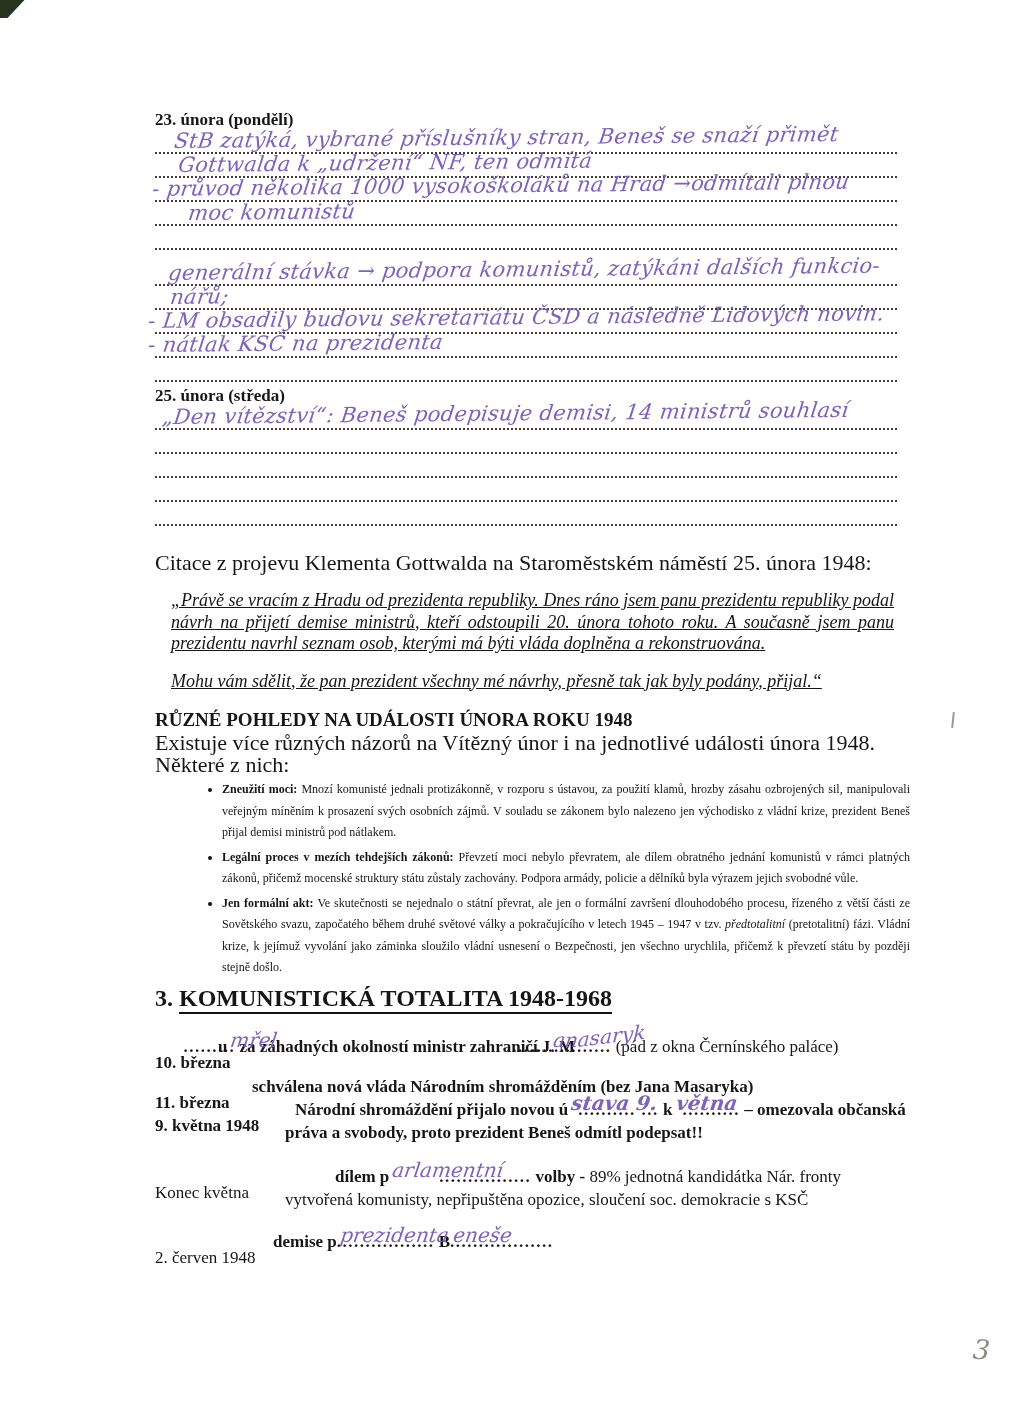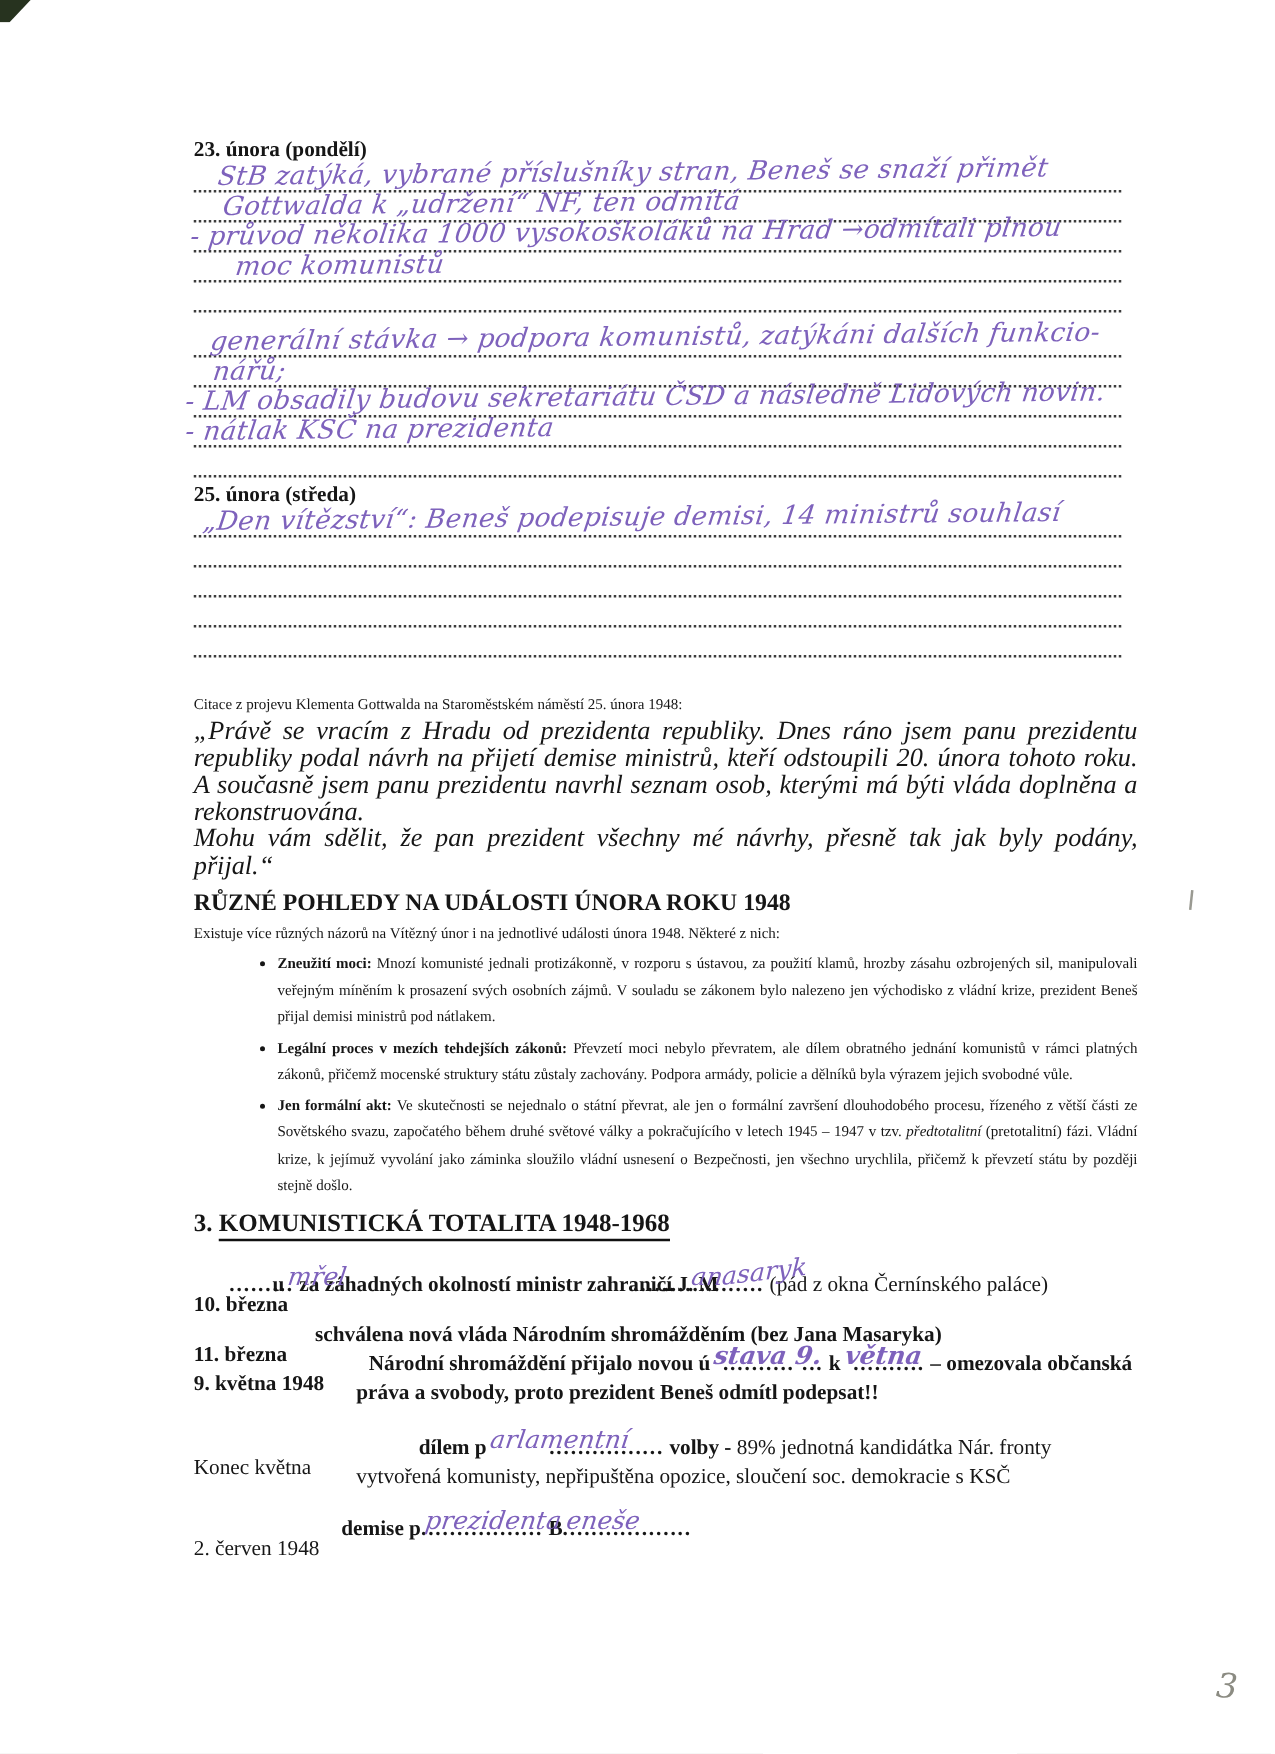--- a/index.html
+++ b/index.html
@@ -34,30 +34,30 @@
     position:absolute;bottom:0px;
     font-family:"DejaVu Serif", serif;font-style:italic;
     font-size:21px;line-height:21px;color:#7e62bc;
     white-space:nowrap;letter-spacing:0.3px;
     transform:skewX(-8deg) rotate(-0.6deg);transform-origin:left bottom;
   }
 
   
   .blocktitle{font-weight:bold;font-size:19px;line-height:24px;}
   .gottwald{margin-top:26px;}
-  .intro{font-size:12px;line-height:22px;}
-  .quote{font-style:italic;font-size:21px;line-height:21.5px;text-align:justify;margin:0;}
+  .intro{font-size:22px;line-height:22px;}
+  .quote{font-style:italic;font-size:18px;line-height:21.5px;text-align:justify;margin:16px;text-decoration:underline;}
   .views{margin-top:8px;}
   .views ul{margin:3px 0 0 0;padding-left:67px;}
   .views li{font-size:12px;line-height:21.5px;text-align:justify;margin-bottom:3px;}
   .b{font-weight:bold;}
   .it{font-style:italic;}
 
   
-  .totalita-head{margin-top:6px;font-weight:bold;font-size:20px;line-height:26px;}
+  .totalita-head{margin-top:6px;font-weight:bold;font-size:24px;line-height:26px;}
   .totalita-head .underlined{border-bottom:2.5px solid #111;padding-bottom:1px;}
 
   
   .trow{position:relative;font-size:17px;line-height:23px;}
   .tdate{position:absolute;left:0;top:16px;white-space:nowrap;}
   .r1{margin-top:24px;}
   .r2{margin-top:17px;font-weight:bold;}
   .r3{font-weight:bold;}
   .r4{margin-top:21px;}
   .r5{margin-top:19px;}

